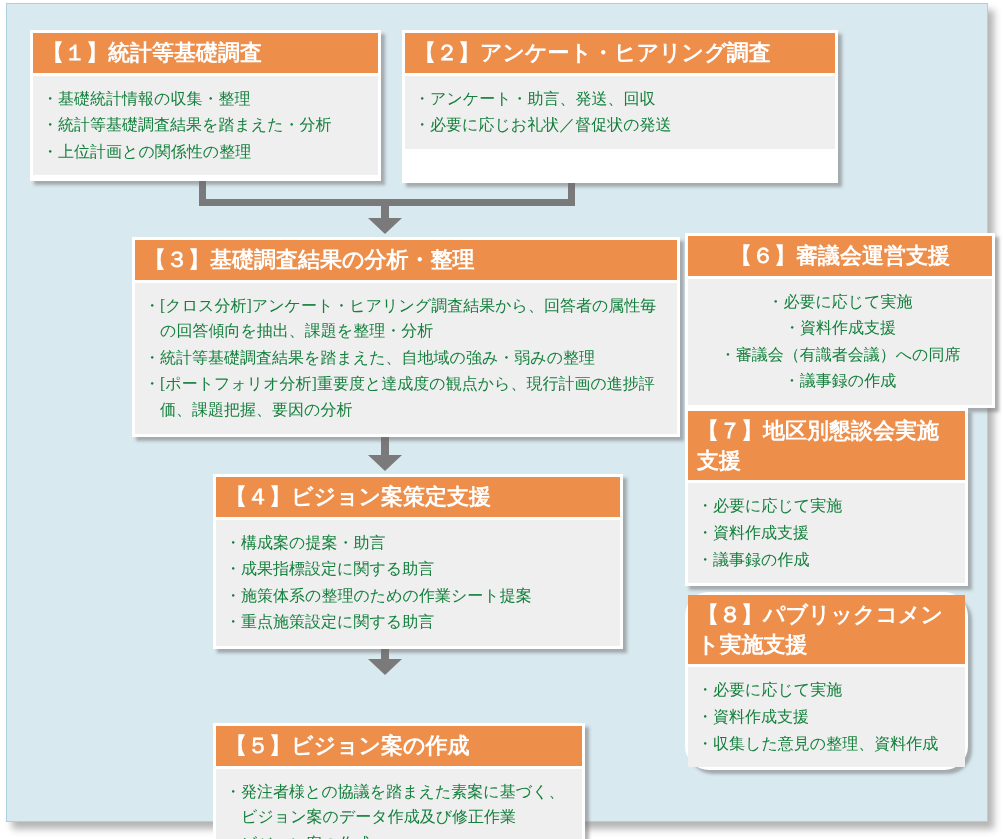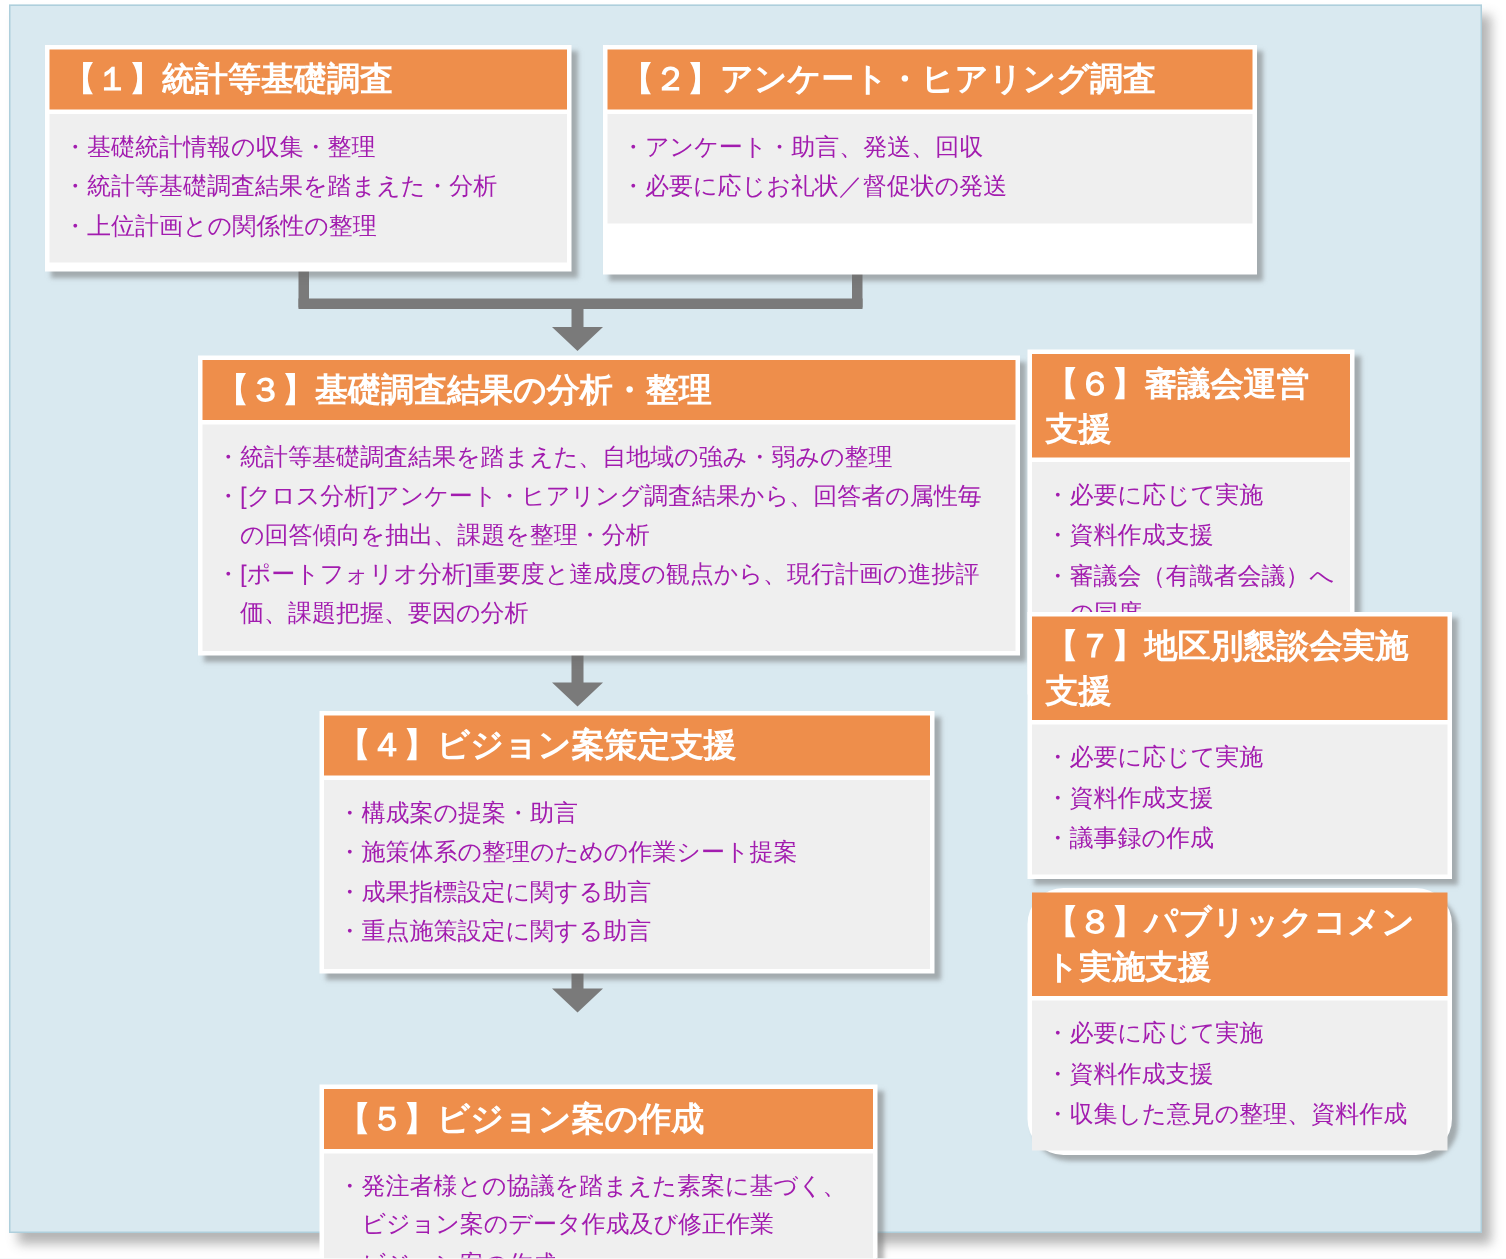--- a/index.html
+++ b/index.html
@@ -1,54 +1,54 @@
 <!DOCTYPE html>
 <html lang="ja"><head>
 <meta charset="utf-8">
 <style>
   html,body{margin:0;padding:0;background:#ffffff;}
   .page{
     position:relative;width:1004px;height:839px;overflow:hidden;
-    font-family:Liberation Sans, sans-serif;background:#ffffff;
+    font-family:Liberation Serif, serif;background:#ffffff;
   }
   .panel{
     position:absolute;left:6px;top:3px;width:982px;height:819px;
     background:#d9e9f0;border:1px solid #aecfdc;box-sizing:border-box;
     box-shadow:6px 7px 7px rgba(90,90,90,0.45);
   }
   .box{
     position:absolute;background:#ffffff;padding:3px;box-sizing:border-box;
     box-shadow:4px 4px 3px rgba(110,110,110,0.5);
   }
   .box-header{
     background:#ee8e4b;color:#ffffff;font-weight:bold;
     font-size:22px;line-height:1.35;padding:5px 9px;
     letter-spacing:0;
   }
   .box-body{
     background:#efefef;margin-top:3px;padding:9px 9px 10px 9px;
   }
   .box-body ul{margin:0;padding:0;list-style:none;}
   .box-body li{
-    font-size:16px;line-height:1.6;color:#a21caf;
+    font-size:16px;line-height:1.6;color:#15803d;
     padding-left:1em;text-indent:-1em;margin:1px 0;
   }
   .vline,.hline{position:absolute;background:#7a7a7a;}
   .arrowhead{
     position:absolute;width:0;height:0;
     border-left:17px solid transparent;border-right:17px solid transparent;
     border-top:16px solid #7a7a7a;
   }
   
   #box1{left:30px;top:30px;width:351px;min-height:151px;}
   #box2{left:402px;top:30px;width:436px;min-height:153px;}
   #box3{left:132px;top:237px;width:548px;min-height:183px;}
   #box4{left:213px;top:474px;width:410px;min-height:151px;}
   #box5{left:213px;top:679px;width:372px;min-height:111px;margin-top:44px;}
-  #box6{left:685px;top:233px;width:218px;min-height:145px;}
+  #box6{left:685px;top:233px;width:310px;min-height:145px;text-align:center;}
   #box7{left:685px;top:408px;width:283px;min-height:152px;}
   #box8{left:685px;top:592px;width:283px;min-height:153px;border-radius:24px;}
 </style>
 </head>
 <body>
 
 <div class="page">
   <div class="panel"></div>
 
   <div class="vline" style="left:199px;top:178px;width:7px;height:27px;"></div>
@@ -81,34 +81,34 @@
         <li>・アンケート・助言、発送、回収</li>
         <li>・必要に応じお礼状／督促状の発送</li>
       </ul>
     </div>
   </div>
 
   <div class="box" id="box3">
     <div class="box-header">【３】基礎調査結果の分析・整理</div>
     <div class="box-body">
       <ul>
+        <li>・[クロス分析]アンケート・ヒアリング調査結果から、回答者の属性毎の回答傾向を抽出、課題を整理・分析</li>
         <li>・統計等基礎調査結果を踏まえた、自地域の強み・弱みの整理</li>
-        <li>・[クロス分析]アンケート・ヒアリング調査結果から、回答者の属性毎の回答傾向を抽出、課題を整理・分析</li>
         <li>・[ポートフォリオ分析]重要度と達成度の観点から、現行計画の進捗評価、課題把握、要因の分析</li>
       </ul>
     </div>
   </div>
 
   <div class="box" id="box4">
     <div class="box-header">【４】ビジョン案策定支援</div>
     <div class="box-body">
       <ul>
         <li>・構成案の提案・助言</li>
+        <li>・成果指標設定に関する助言</li>
         <li>・施策体系の整理のための作業シート提案</li>
-        <li>・成果指標設定に関する助言</li>
         <li>・重点施策設定に関する助言</li>
       </ul>
     </div>
   </div>
 
   <div class="box" id="box5">
     <div class="box-header">【５】ビジョン案の作成</div>
     <div class="box-body">
       <ul>
         <li>・発注者様との協議を踏まえた素案に基づく、ビジョン案のデータ作成及び修正作業</li>

